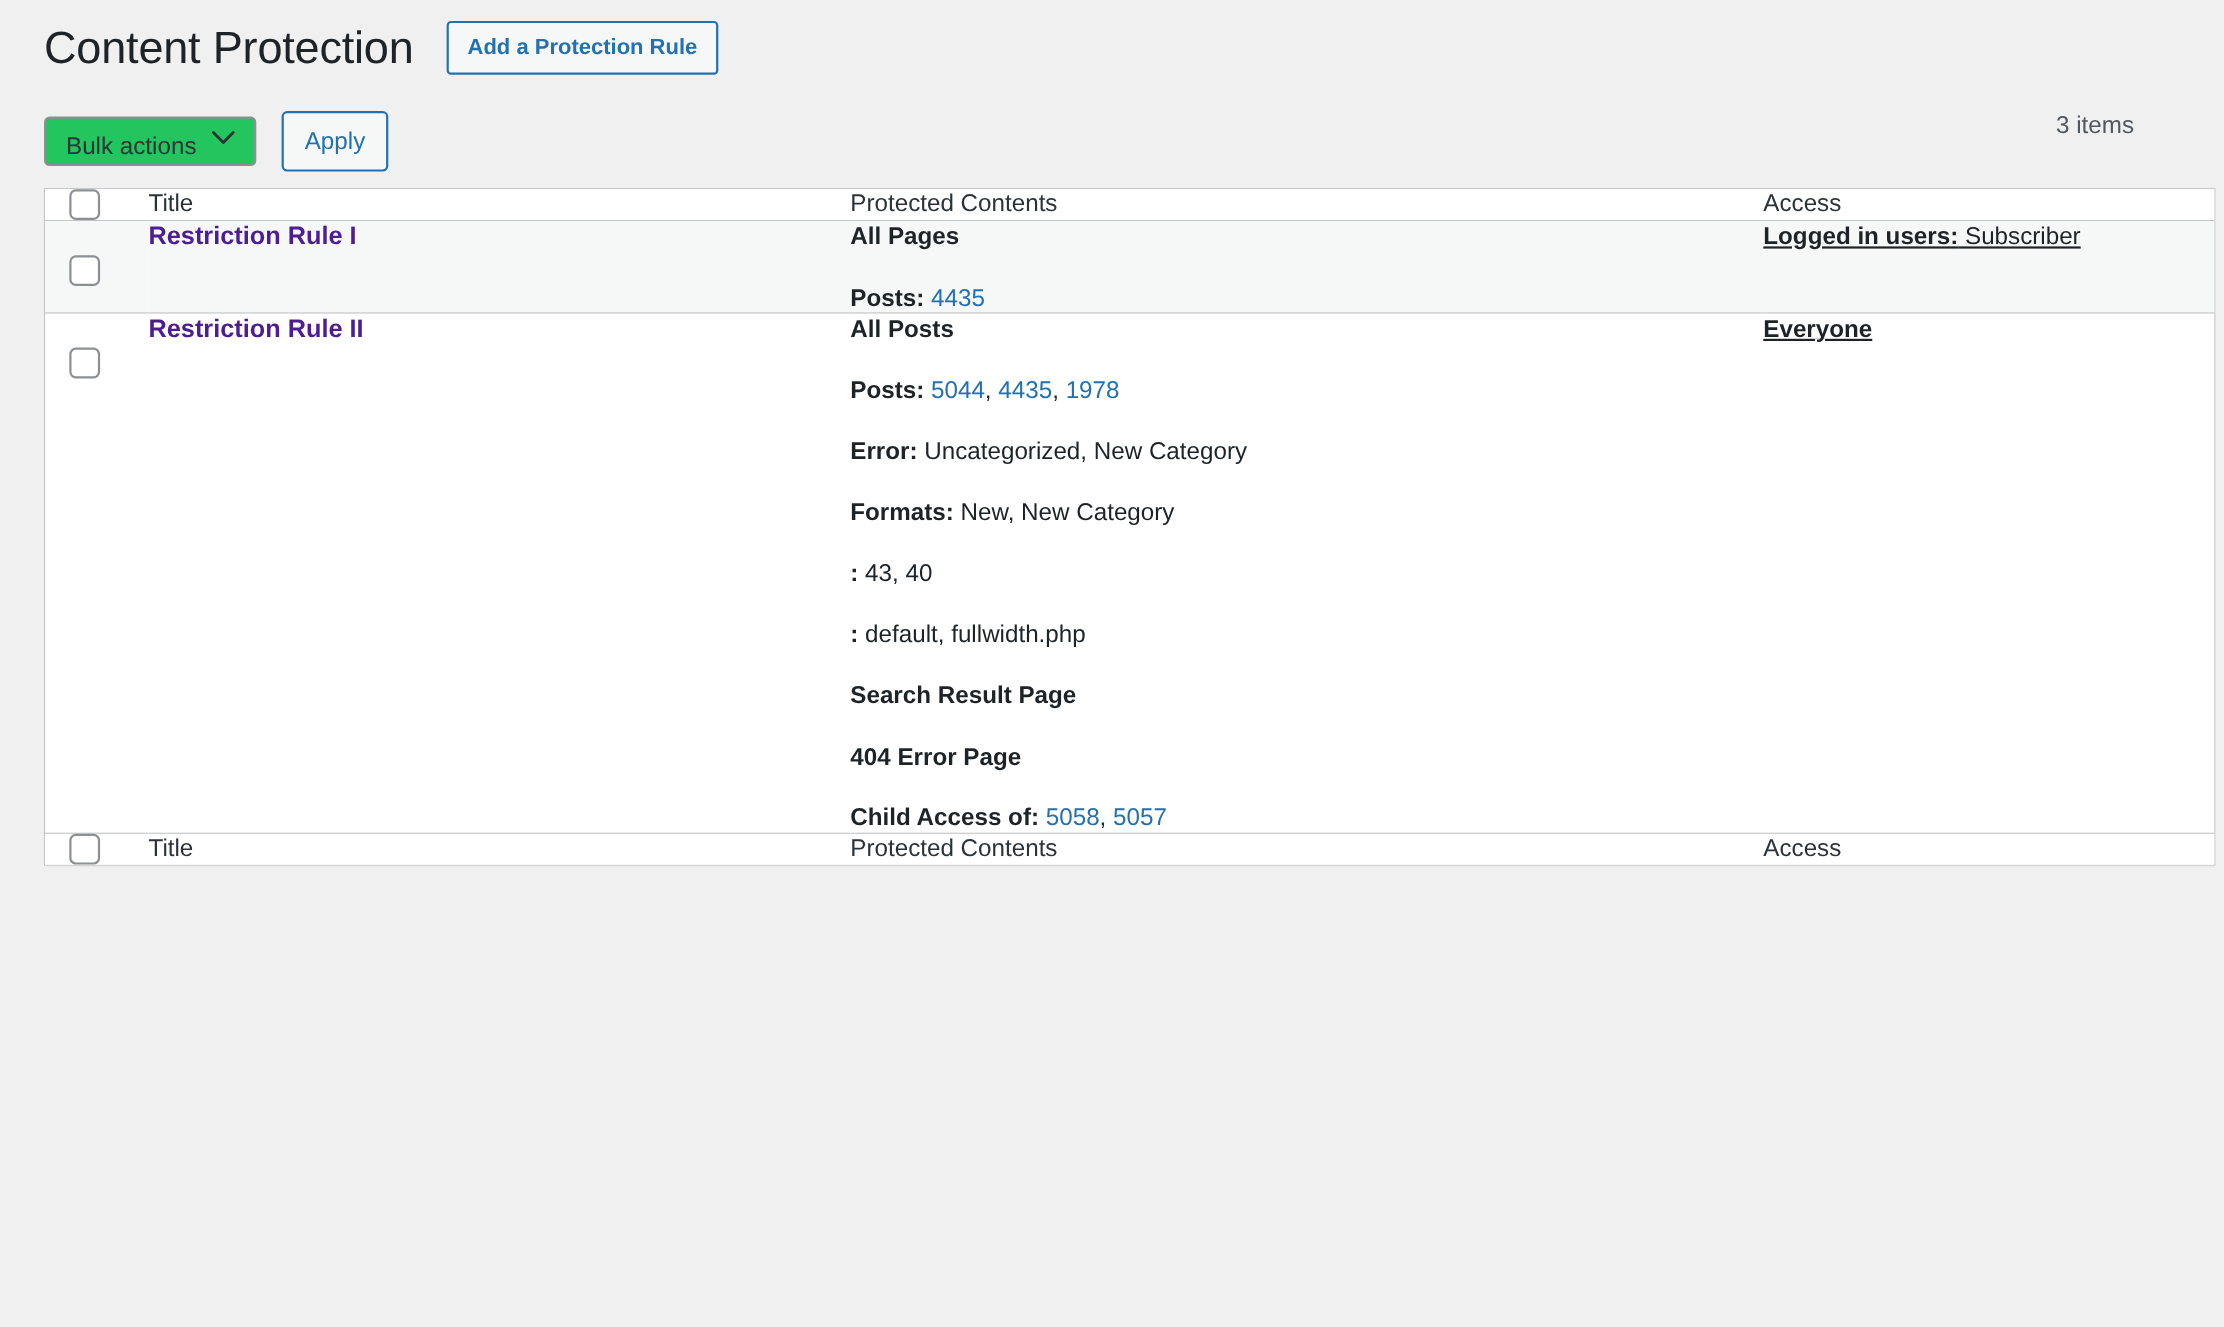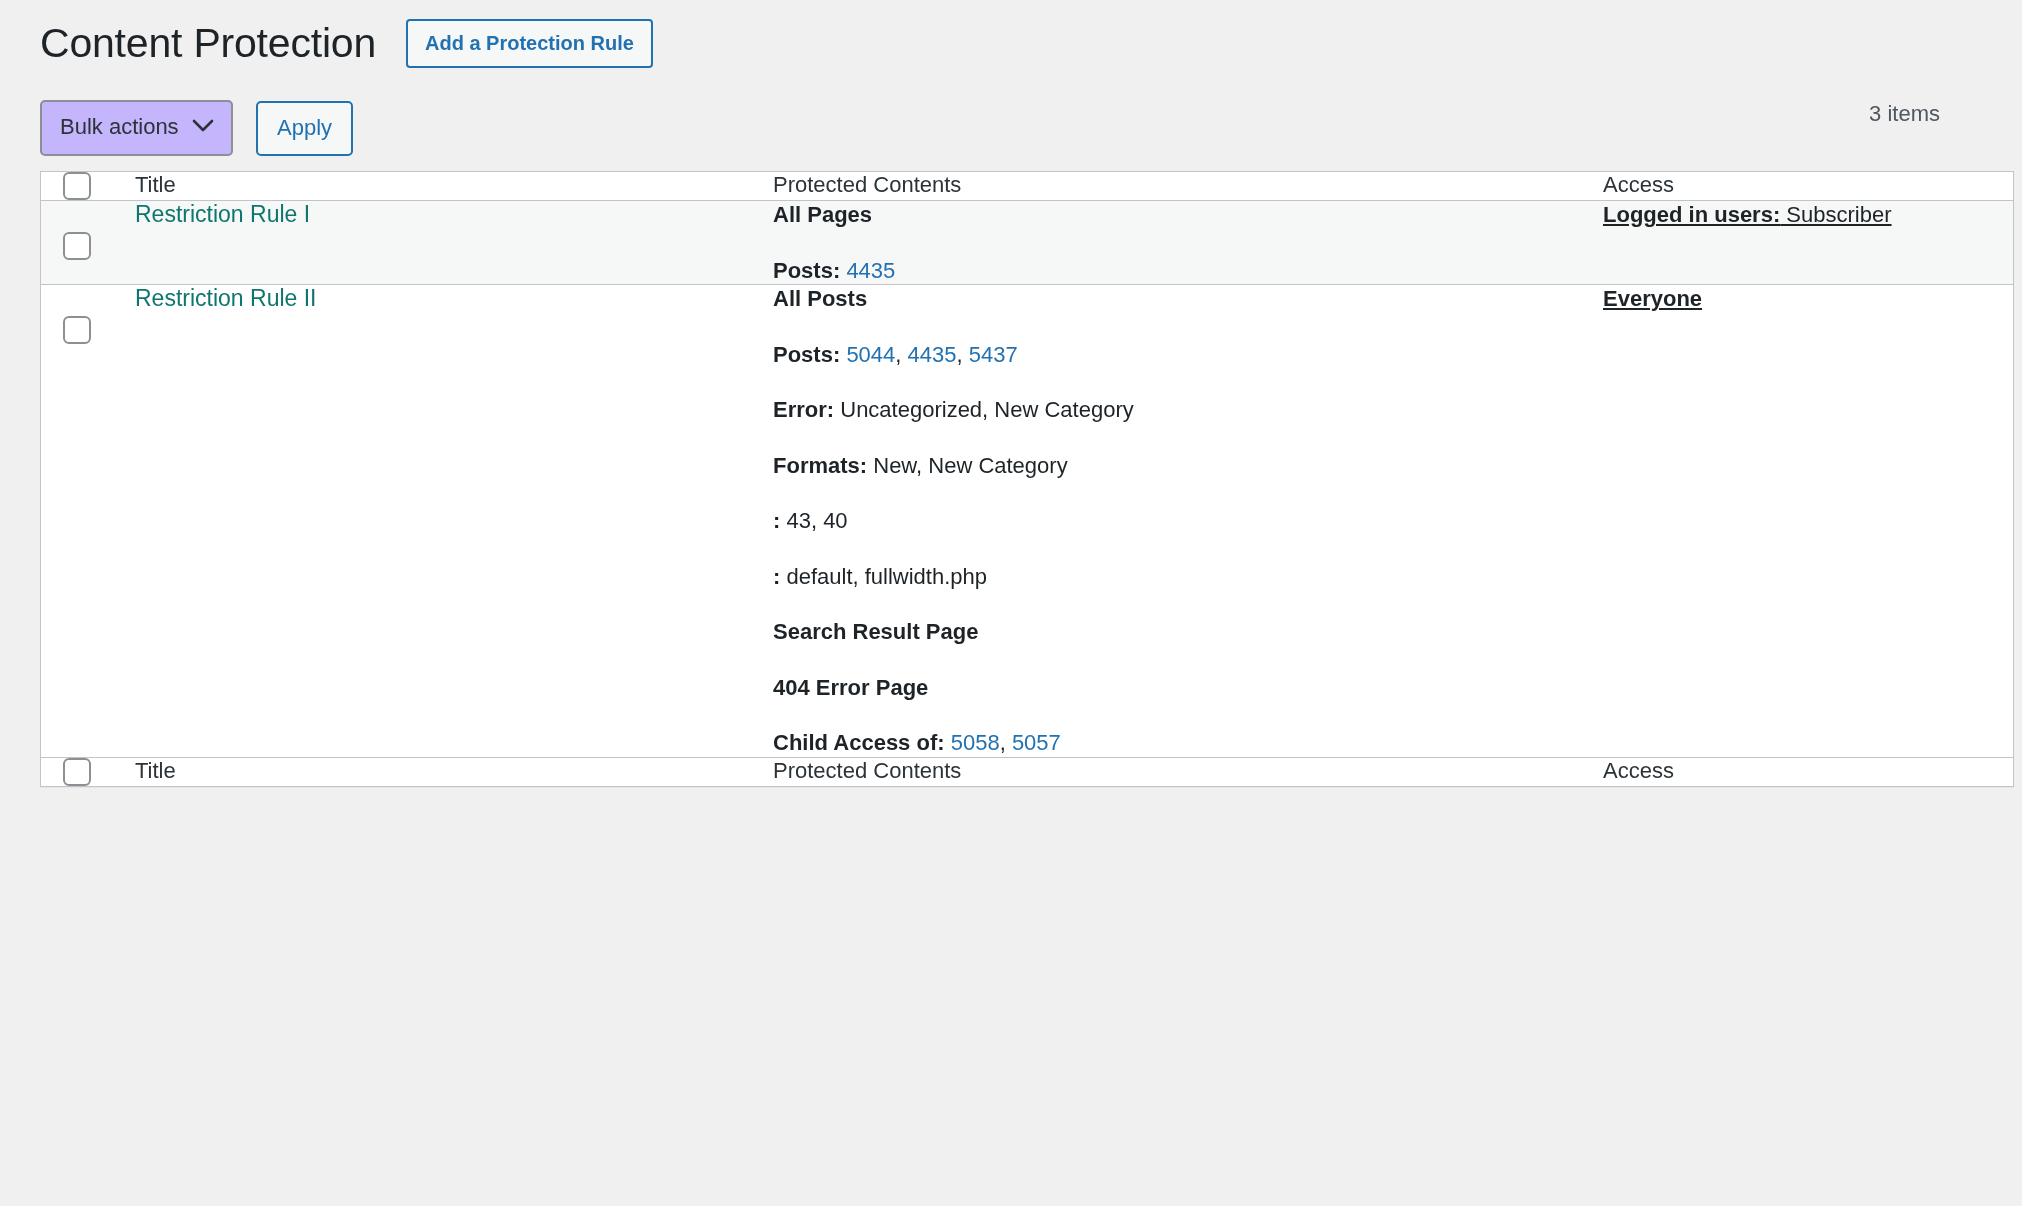--- a/index.html
+++ b/index.html
@@ -53,24 +53,24 @@
     position: relative;
     height: 62px;
     box-sizing: content-box;
   }
   .bulk-select {
     appearance: none;
     -webkit-appearance: none;
     font-family: "Liberation Sans", sans-serif;
     font-size: 22px;
     color: #2c3338;
-    background: #c4b5fd;
+    background: #22c55e;
     border: 2px solid #8c8f94;
     border-radius: 5px;
-    padding: 12px 52px 14px 18px;
+    padding: 12px 52px 3px 18px;
     cursor: pointer;
     line-height: 1.2;
   }
   .select-wrap {
     position: relative;
     display: inline-block;
   }
   .select-wrap .chev {
     position: absolute;
     right: 19px;
@@ -140,22 +140,22 @@
     font-size: 22px;
     padding-top: 26px;
     padding-bottom: 30px;
     border-bottom: 1px solid #c3c4c7;
   }
   tbody tr:last-child td { border-bottom: none; }
   tbody tr.alt td { background: #f6f7f7; }
   tbody td.col-cb { padding-left: 22px; padding-top: 30px; }
 
   .row-title {
-    color: #0f766e;
-    font-weight: 400;
+    color: #4c1d95;
+    font-weight: 700;
     font-size: 23px;
     text-decoration: none;
     cursor: pointer;
   }
   .content-line {
     margin: 0 0 28px 0;
     line-height: 1.25;
     color: #1d2327;
   }
   .content-line:last-child { margin-bottom: 0; }
@@ -230,21 +230,21 @@
         </td>
         <td class="col-access">
           <p class="access-line"><b>Logged in users:</b><span> Subscriber</span></p>
         </td>
       </tr>
       <tr>
         <td class="col-cb"><span class="cb"></span></td>
         <td class="col-title"><a class="row-title">Restriction Rule II</a></td>
         <td class="col-content">
           <p class="content-line"><b>All Posts</b></p>
-          <p class="content-line"><b>Posts:</b> <a>5044</a>, <a>4435</a>, <a>5437</a></p>
+          <p class="content-line"><b>Posts:</b> <a>5044</a>, <a>4435</a>, <a>1978</a></p>
           <p class="content-line"><b>Error:</b><span> Uncategorized, New Category</span></p>
           <p class="content-line"><b>Formats:</b><span> New, New Category</span></p>
           <p class="content-line"><b>:</b><span> 43, 40</span></p>
           <p class="content-line"><b>:</b><span> default, fullwidth.php</span></p>
           <p class="content-line"><b>Search Result Page</b></p>
           <p class="content-line"><b>404 Error Page</b></p>
           <p class="content-line"><b>Child Access of:</b> <a>5058</a>, <a>5057</a></p>
         </td>
         <td class="col-access">
           <p class="access-line"><b>Everyone</b></p>

